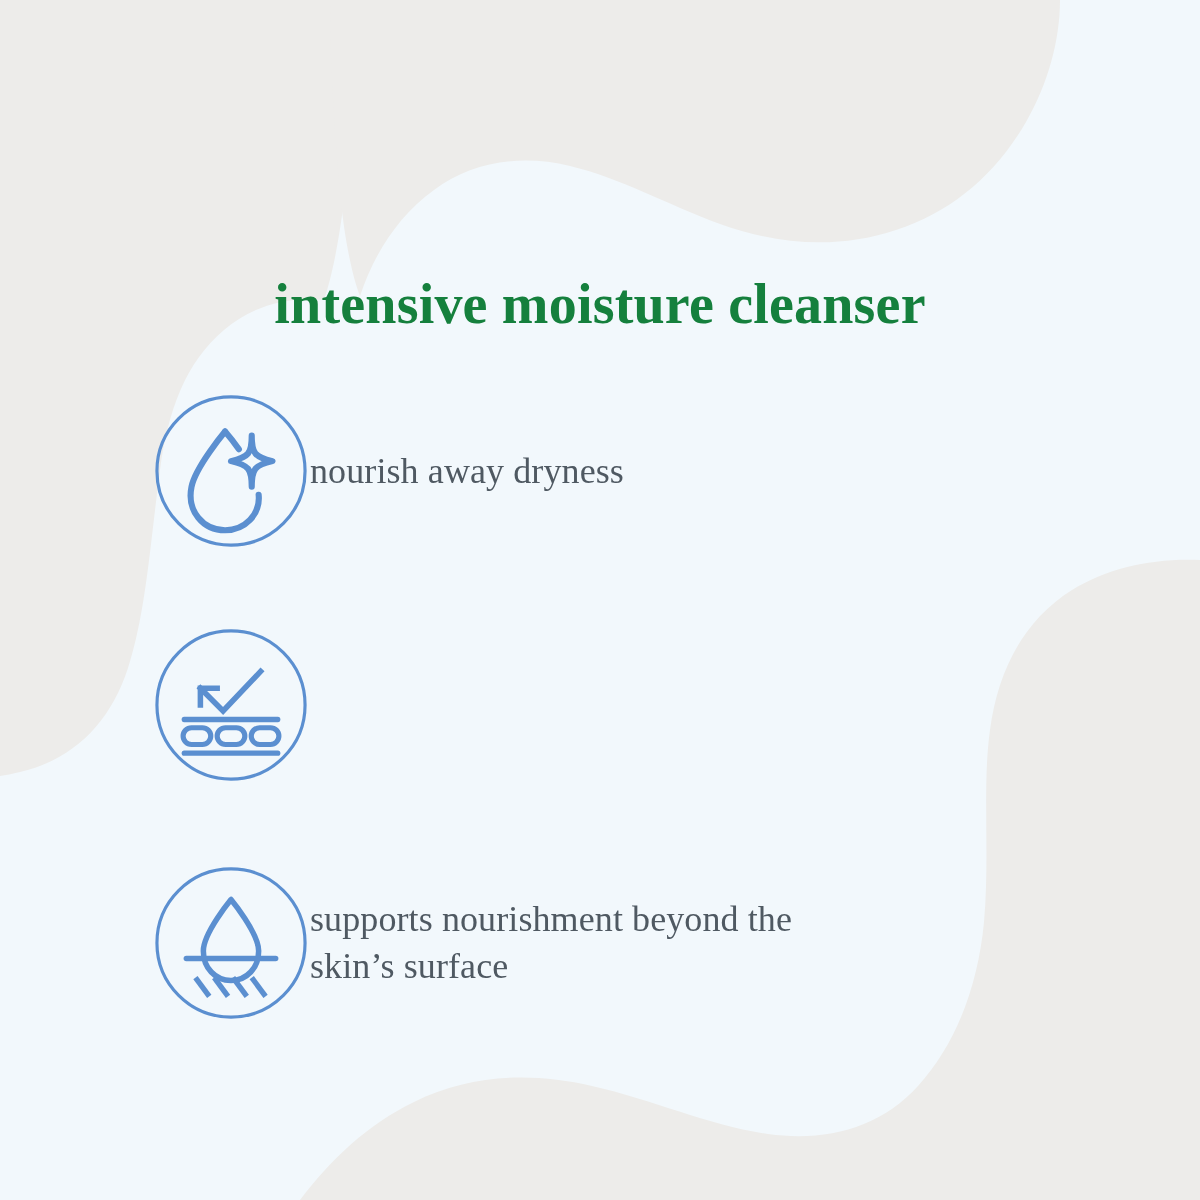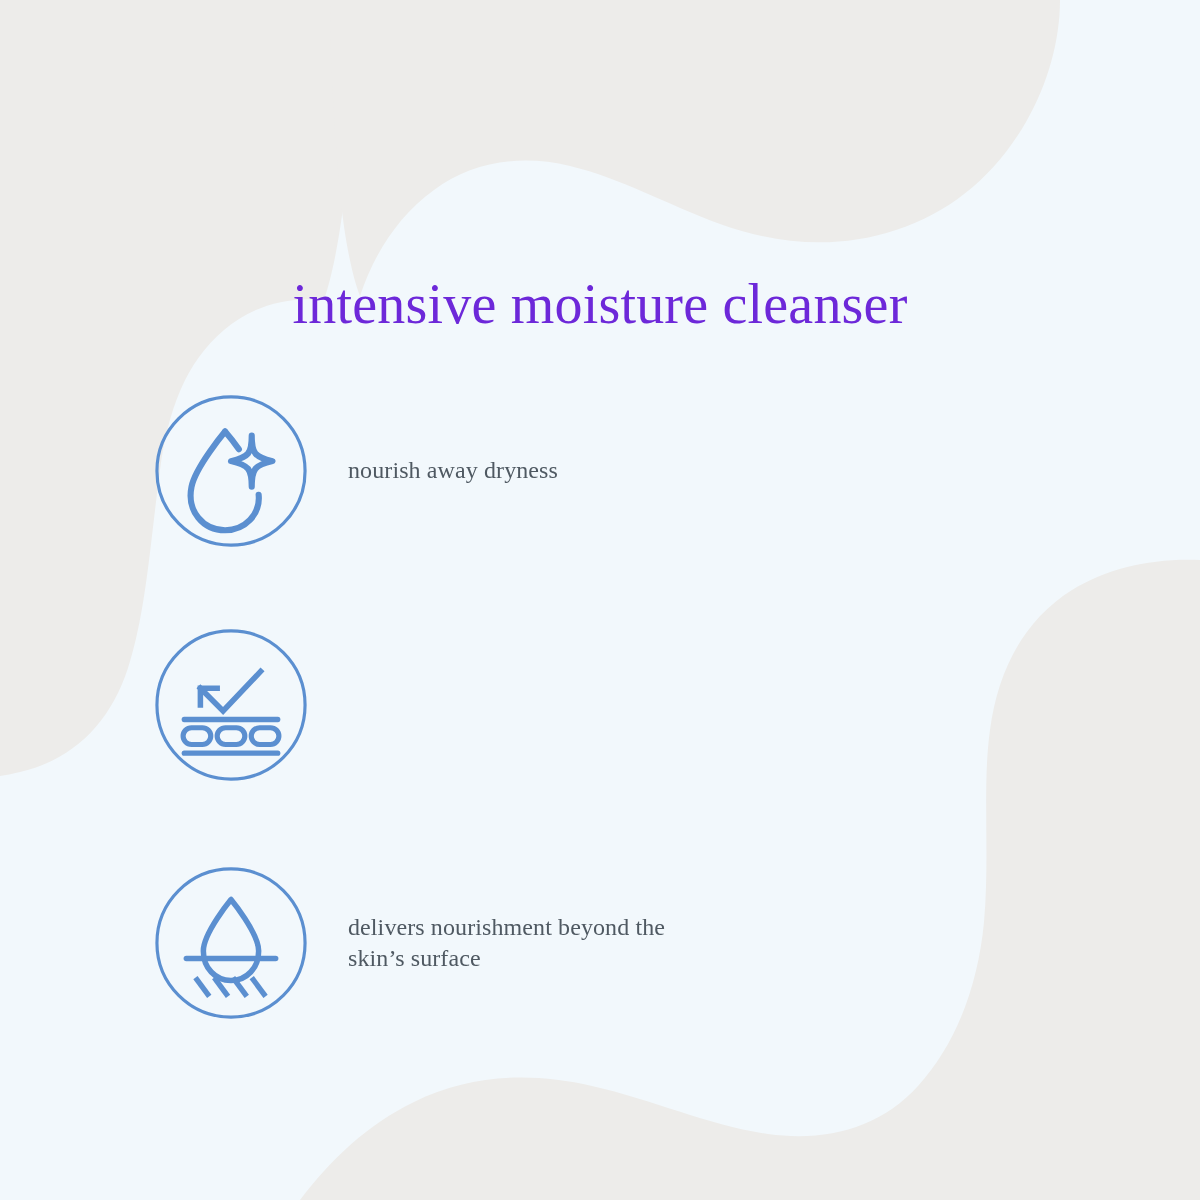--- a/index.html
+++ b/index.html
@@ -39,23 +39,23 @@
   }
 
   #page-title {
     position: absolute;
     left: 0;
     right: 0;
     top: 236px;
     text-align: center;
     font-size: 56px;
     line-height: 1.1;
-    font-weight: 400;
+    font-weight: 700;
     letter-spacing: 0.2px;
-    color: #6d28d9;
+    color: #15803d;
     font-family: "Liberation Serif", "DejaVu Serif", serif;
   }
 
   #feature-list {
     position: absolute;
     left: 0;
     top: 0;
     width: 1200px;
     height: 1200px;
   }
@@ -68,22 +68,21 @@
   }
 
   .feature-icon {
     flex: 0 0 auto;
     width: 158px;
     height: 158px;
     display: block;
   }
 
   .feature-text {
-    margin-left: 38px;
-    font-size: 24px;
+    font-size: 36px;
     line-height: 1.30;
     color: #4f5962;
     font-family: "Liberation Serif", "DejaVu Serif", serif;
     letter-spacing: 0.1px;
     white-space: pre-line;
   }
 
   .row-0 { top: 392px; }
   .row-1 { top: 626px; }
   .row-2 { top: 864px; }
@@ -184,19 +183,19 @@
                    C96,118 108,105 108,88
                    C108,70 80,36 80,36 Z"></path>
 
           <rect x="32" y="93" width="96" height="5.6" rx="2.8" fill="#5b8fd0"></rect>
 
           <line x1="44" y1="115" x2="58" y2="134" stroke="#5b8fd0" stroke-width="5.4" stroke-linecap="butt"></line>
           <line x1="63" y1="115" x2="77" y2="134" stroke="#5b8fd0" stroke-width="5.4" stroke-linecap="butt"></line>
           <line x1="82" y1="115" x2="96" y2="134" stroke="#5b8fd0" stroke-width="5.4" stroke-linecap="butt"></line>
           <line x1="101" y1="115" x2="115" y2="134" stroke="#5b8fd0" stroke-width="5.4" stroke-linecap="butt"></line>
         </svg>
-        <div class="feature-text">delivers nourishment beyond the
+        <div class="feature-text">supports nourishment beyond the
 skin’s surface</div>
       </div>
 
     </div>
   </div>
 </div>
 
 </body></html>

